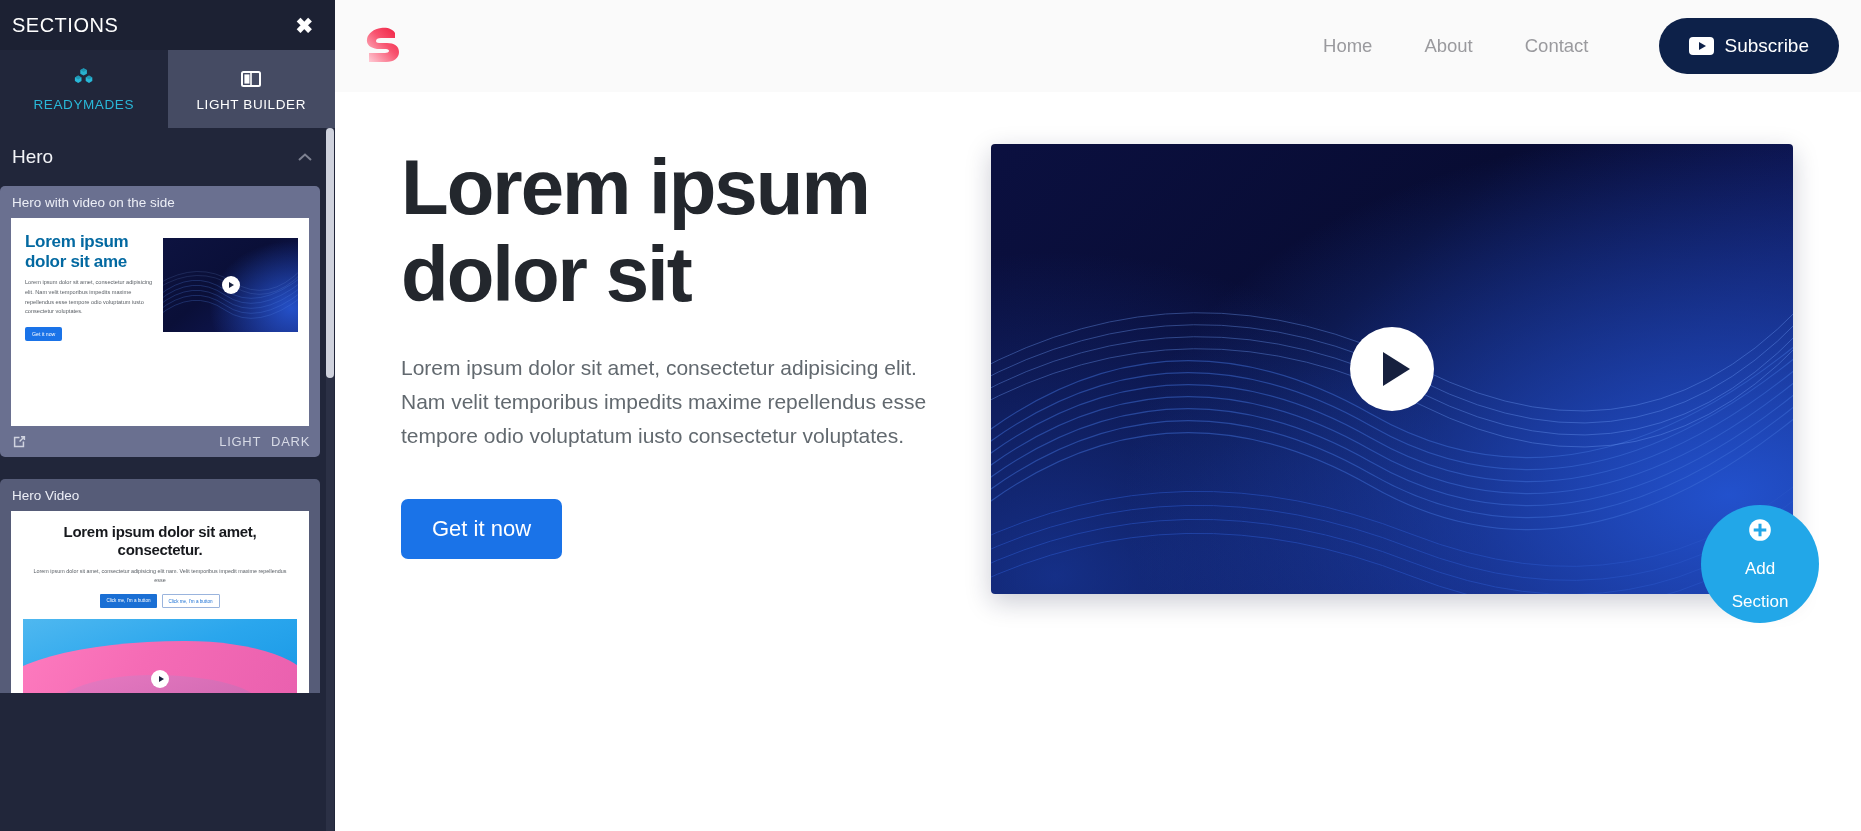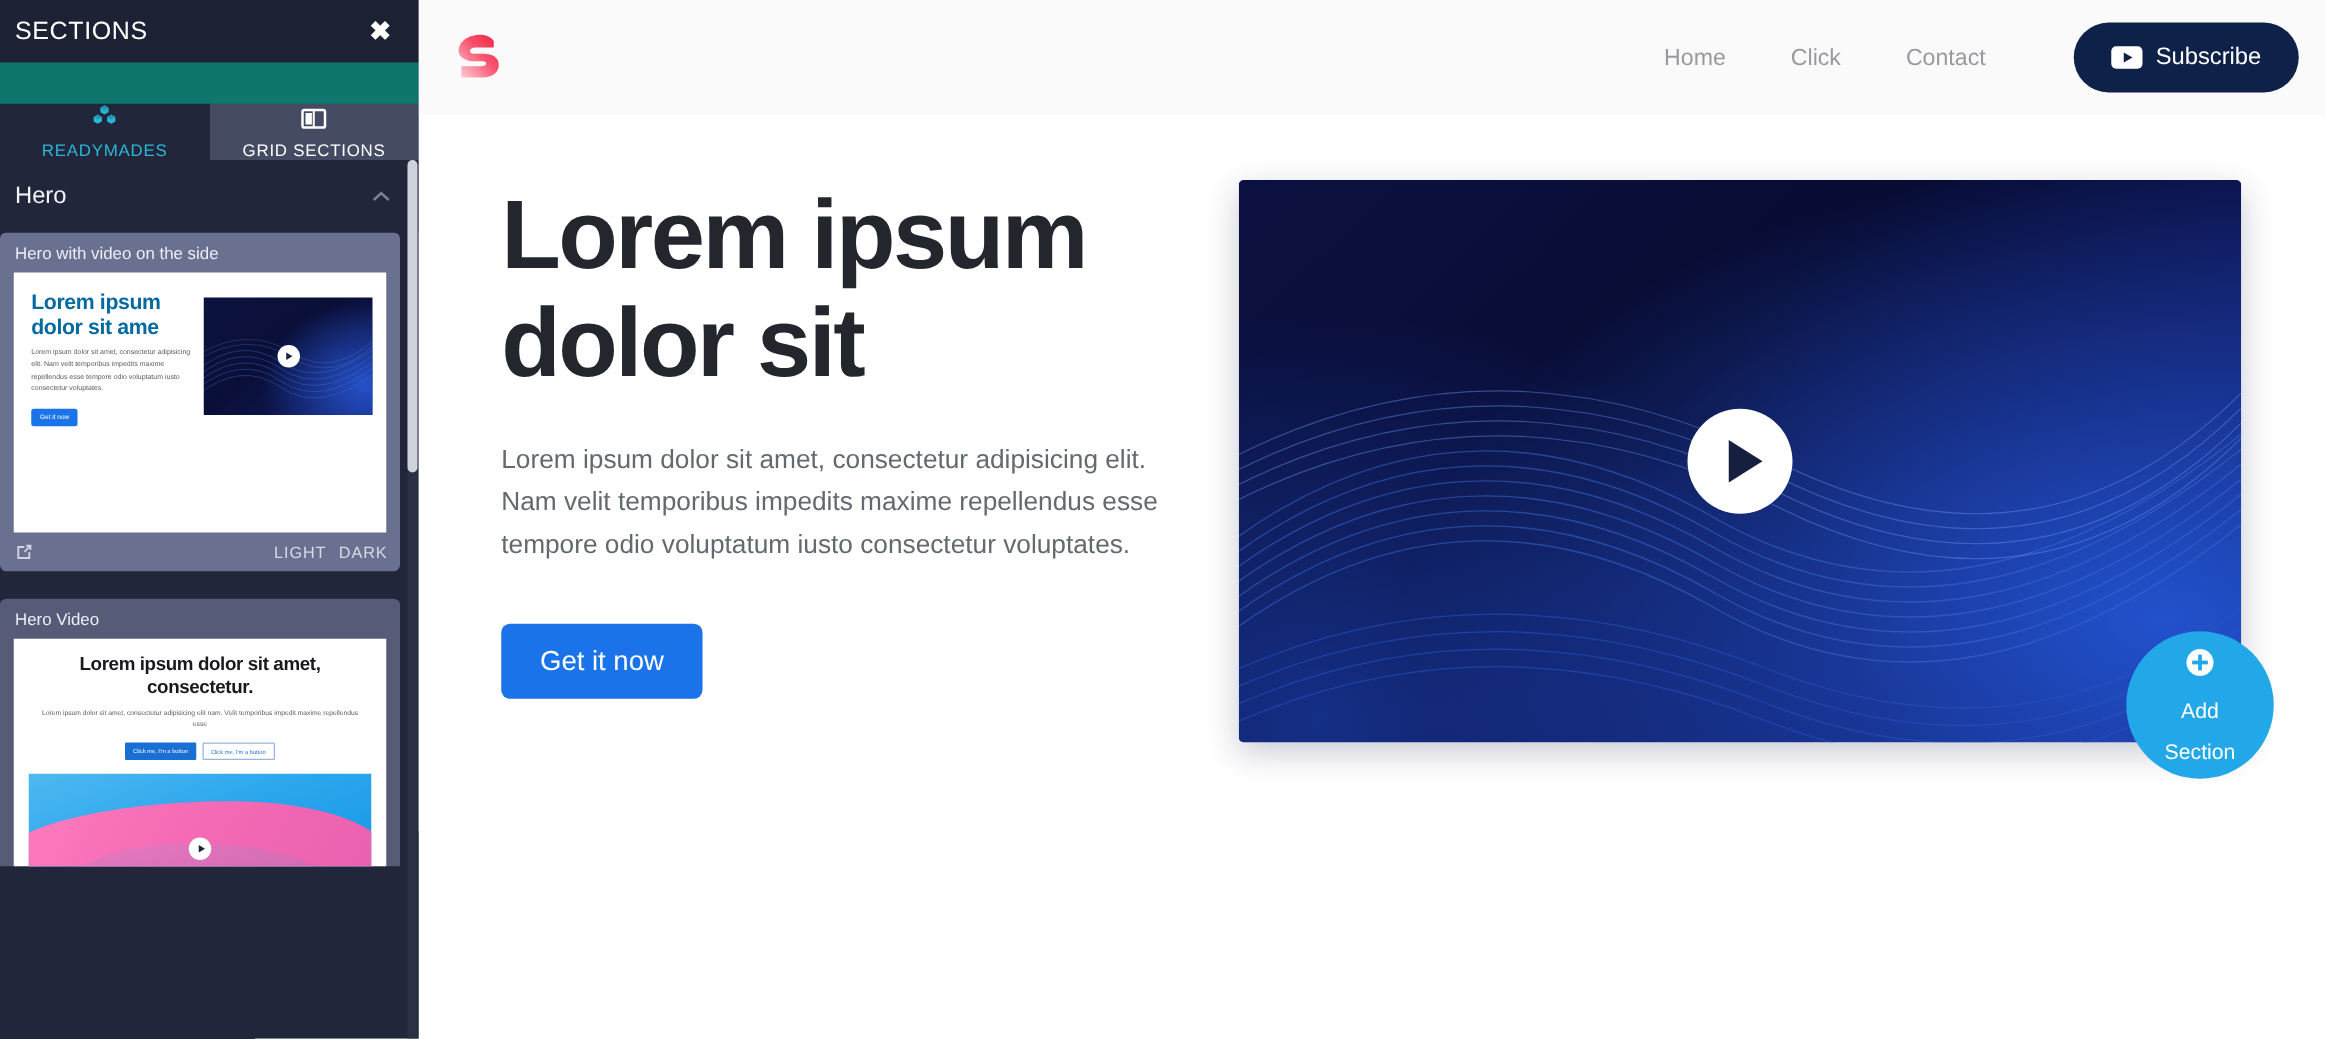--- a/index.html
+++ b/index.html
@@ -26,21 +26,21 @@
     padding: 0 18px 0 12px;
   }
   .sb-title {
     color: #ffffff; font-size: 20px; letter-spacing: .5px; font-weight: 400;
     flex: 1;
   }
   .sb-close {
     color: #ffffff; font-size: 21px; line-height: 1; font-weight: bold;
     cursor: pointer; padding: 2px 4px;
   }
-  .sb-tabs { display: flex; height: 78px; background: #0f766e; align-items: flex-end; }
+  .sb-tabs { display: flex; height: 78px; background: #a3a3a3; }
   .sb-tab {
     flex: 1 1 50%;
     display: flex; flex-direction: column;
     align-items: center; justify-content: center;
     gap: 6px; cursor: pointer;
     font-size: 13.5px; letter-spacing: .6px;
   }
   .sb-tab .tab-label { white-space: nowrap; }
   .sb-tab.active-cyan { color: #29b8d8; background: #21263a; }
   .sb-tab.active-panel { color: #ffffff; background: #454b63; }
@@ -268,21 +268,21 @@
           </g>
         </svg>
         <span class="tab-label">READYMADES</span>
       </div>
       <div class="sb-tab active-panel">
         <svg class="tab-ico" viewBox="0 0 24 24">
           <rect x="3" y="5" width="18" height="14" rx="1.5" fill="none" stroke="#ffffff" stroke-width="2"></rect>
           <rect x="5.4" y="7.4" width="5.1" height="9.2" fill="#ffffff"></rect>
           <line x1="12" y1="5" x2="12" y2="19" stroke="#ffffff" stroke-width="1.6"></line>
         </svg>
-        <span class="tab-label">GRID SECTIONS</span>
+        <span class="tab-label">LIGHT BUILDER</span>
       </div>
     </div>
 
     <div class="group-row">
       <span class="group-title">Hero</span>
       <svg class="chev" viewBox="0 0 16 10">
         <polyline points="2,8 8,2.5 14,8" fill="none" stroke="#c9ccd8" stroke-width="2"></polyline>
       </svg>
     </div>
 
@@ -373,21 +373,21 @@
             <stop offset="0" stop-color="#ffd3dc"></stop>
             <stop offset="55%" stop-color="#f8536f"></stop>
             <stop offset="100%" stop-color="#ef1d3f"></stop>
           </linearGradient>
         </defs>
         <path d="M34 10c-2-4-8-6-14-5C13 6 7 10 6 16c-1 6 4 9 10 10h9c2 0 3 1 3 2s-2 2-4 2H8v9h17c8 0 13-4 13-10 0-6-5-9-12-9h-8c-2 0-3-1-3-2 0-2 2-3 5-3h14z" fill="url(#lg)"></path>
       </svg>
       <span class="head-spacer"></span>
       <nav class="nav">
         <a>Home</a>
-        <a>Click</a>
+        <a>About</a>
         <a>Contact</a>
       </nav>
       <button class="sub-btn">
         <span class="yt">
             <i></i>
           </span>
         <span>Subscribe</span>
       </button>
     </header>
 

